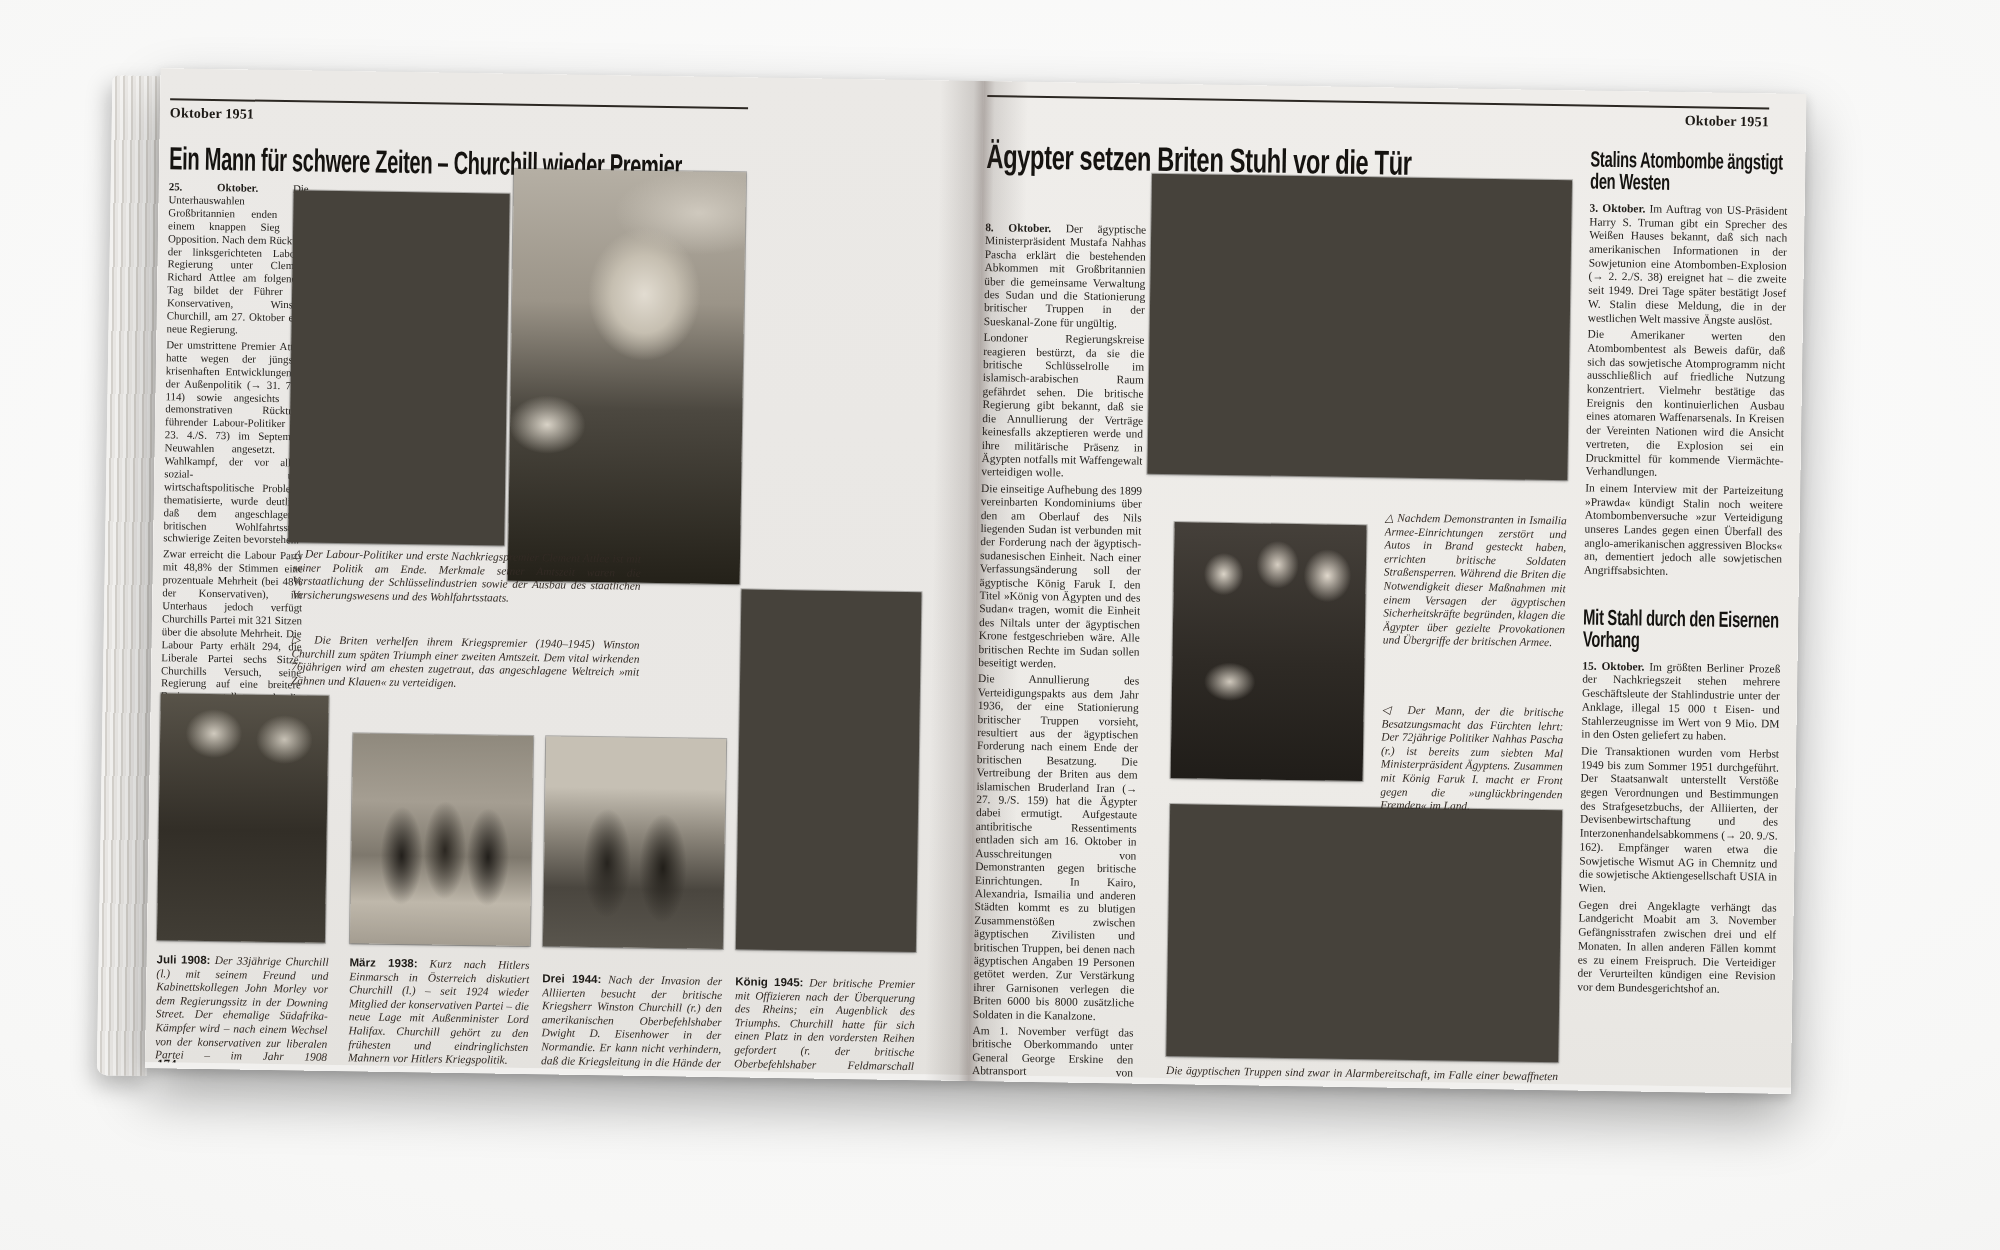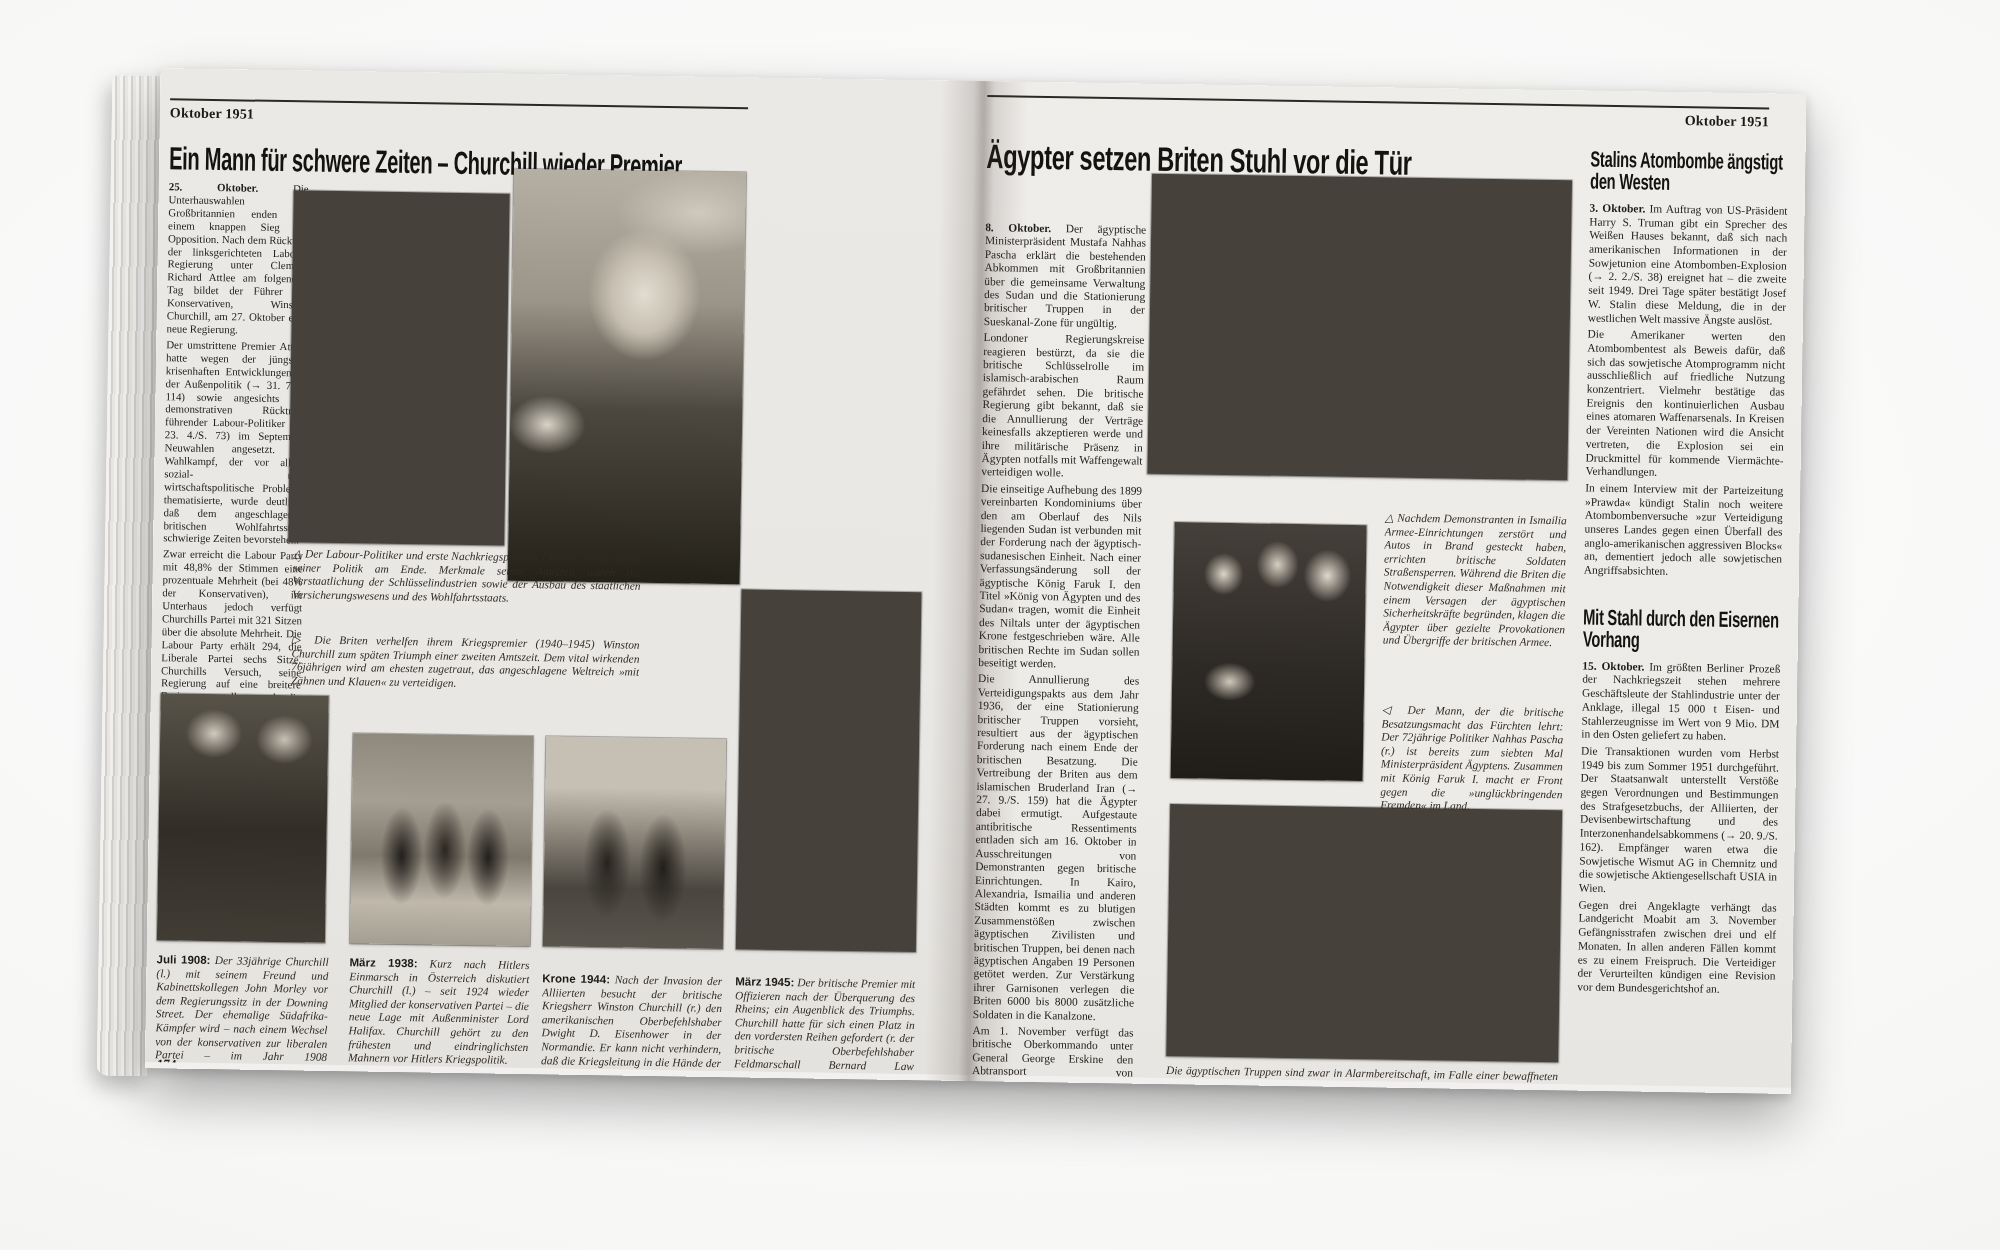--- a/index.html
+++ b/index.html
@@ -112,22 +112,22 @@
         <div class="caption" style="left:140px;top:477px;width:348px;height:74px;">△ Der Labour-Politiker und erste Nachkriegspremier Clement Attlee ist mit seiner Politik am Ende. Merkmale seiner Amtszeit waren die Verstaatlichung der Schlüsselindustrien sowie der Ausbau des staatlichen Versicherungswesens und des Wohlfahrtsstaats.</div>
         <div class="caption" style="left:140px;top:563px;width:348px;height:74px;">▷ Die Briten verhelfen ihrem Kriegspremier (1940–1945) Winston Churchill zum späten Triumph einer zweiten Amtszeit. Dem vital wirkenden 76jährigen wird am ehesten zugetraut, das angeschlagene Weltreich »mit Zähnen und Klauen« zu verteidigen.</div>
 
         <div class="ph ph-1908" style="left:10px;top:625px;width:168px;height:247px;"></div>
         <div class="ph ph-1938" style="left:203px;top:662px;width:180px;height:210px;"></div>
         <div class="ph ph-1944" style="left:396px;top:662px;width:180px;height:210px;"></div>
         <div class="ph ph-1945" style="left:589px;top:512px;width:180px;height:360px;"></div>
 
         <div class="caption" style="left:10px;top:885px;width:172px;height:132px;"><span class="cap-lead">Juli 1908:</span><span> Der 33jährige Churchill (l.) mit seinem Freund und Kabinettskollegen John Morley vor dem Regierungssitz in der Downing Street. Der ehemalige Südafrika-Kämpfer wird – nach einem Wechsel von der konservativen zur liberalen Partei – im Jahr 1908 Handelsminister.</span></div>
         <div class="caption" style="left:203px;top:885px;width:180px;height:132px;"><span class="cap-lead">März 1938:</span><span> Kurz nach Hitlers Einmarsch in Österreich diskutiert Churchill (l.) – seit 1924 wieder Mitglied der konservativen Partei – die neue Lage mit Außenminister Lord Halifax. Churchill gehört zu den frühesten und eindringlichsten Mahnern vor Hitlers Kriegspolitik.</span></div>
-        <div class="caption" style="left:396px;top:898px;width:180px;height:132px;"><span class="cap-lead">Krone 1944:</span><span> Nach der Invasion der Alliierten besucht der britische Kriegsherr Winston Churchill (r.) den amerikanischen Oberbefehlshaber Dwight D. Eisenhower in der Normandie. Er kann nicht verhindern, daß die Kriegsleitung in die Hände der beiden Großmächte übergeht.</span></div>
-        <div class="caption" style="left:589px;top:898px;width:180px;height:132px;"><span class="cap-lead">März 1945:</span><span> Der britische Premier mit Offizieren nach der Überquerung des Rheins; ein Augenblick des Triumphs. Churchill hatte für sich einen Platz in den vordersten Reihen gefordert (r. der britische Oberbefehlshaber Feldmarschall Bernard Law Montgomery).</span></div>
+        <div class="caption" style="left:396px;top:898px;width:180px;height:132px;"><span class="cap-lead">Drei 1944:</span><span> Nach der Invasion der Alliierten besucht der britische Kriegsherr Winston Churchill (r.) den amerikanischen Oberbefehlshaber Dwight D. Eisenhower in der Normandie. Er kann nicht verhindern, daß die Kriegsleitung in die Hände der beiden Großmächte übergeht.</span></div>
+        <div class="caption" style="left:589px;top:898px;width:180px;height:132px;"><span class="cap-lead">König 1945:</span><span> Der britische Premier mit Offizieren nach der Überquerung des Rheins; ein Augenblick des Triumphs. Churchill hatte für sich einen Platz in den vordersten Reihen gefordert (r. der britische Oberbefehlshaber Feldmarschall Bernard Law Montgomery).</span></div>
 
         <div class="pagenum" style="left:12px;top:989px;">174</div>
       </section>
 
       <section class="page right">
         <div class="rule" style="left:4px;top:14px;width:782px;"></div>
         <div class="hdr-date" style="left:4px;top:22px;width:782px;text-align:right;">Oktober 1951</div>
 
         <h1 class="headline" style="left:4px;top:56px;"><span class="cond cond-r">Ägypter setzen Briten Stuhl vor die Tür</span></h1>
 

